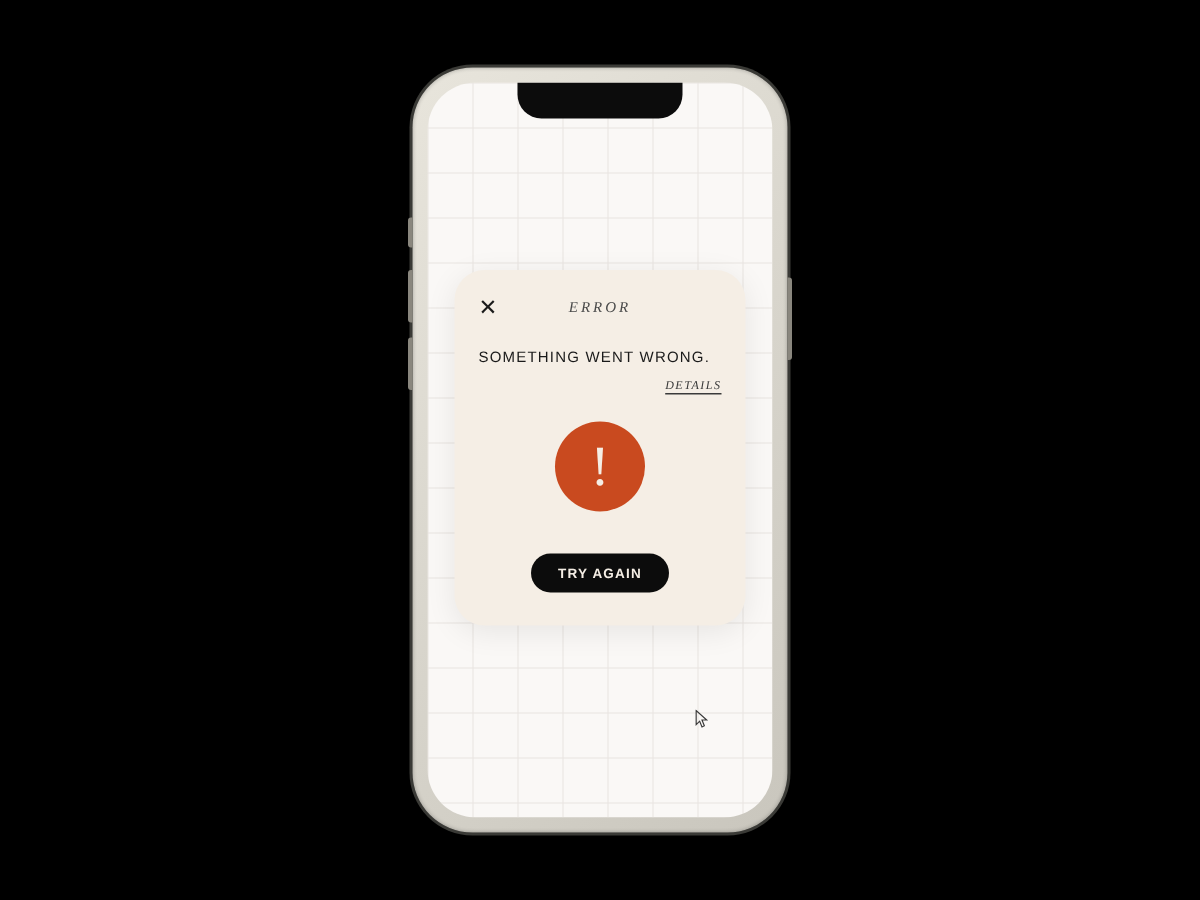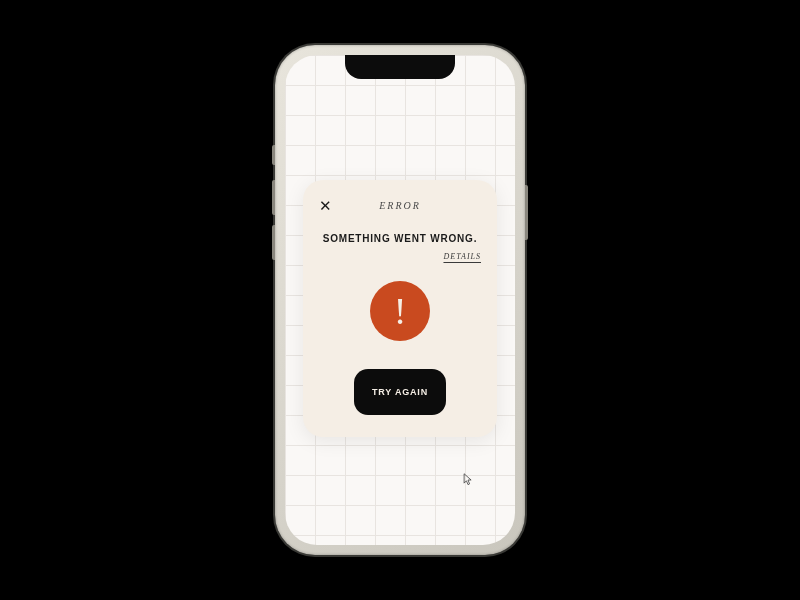--- a/index.html
+++ b/index.html
@@ -109,24 +109,23 @@
       transform: translateX(-50%);
       font-size: 10px;
       letter-spacing: 2px;
       font-style: italic;
       color: #4a4a4a;
       font-family: Georgia, serif;
       text-align: right;
     }
 
     .message {
-      text-align: center;
       font-size: 10px;
       letter-spacing: 0.8px;
-      font-weight: 700;
+      font-weight: 400;
       color: #1a1a1a;
       margin-bottom: 8px;
       font-family: "Arial Narrow", Arial, sans-serif;
     }
 
     .details-link {
       display: block;
       text-align: right;
       font-size: 8px;
       letter-spacing: 1px;
@@ -157,21 +156,21 @@
       font-family: Georgia, serif;
       line-height: 1;
     }
 
     .try-again-btn {
       display: block;
       margin: 0 auto;
       background: #0c0c0c;
       color: #f5eee5;
       border: none;
-      padding: 18px 18px;
+      padding: 8px 18px;
       border-radius: 14px;
       font-size: 9px;
       letter-spacing: 0.8px;
       font-weight: 700;
       cursor: pointer;
       font-family: "Arial Narrow", Arial, sans-serif;
     }
 
     .cursor-icon {
       position: absolute;

